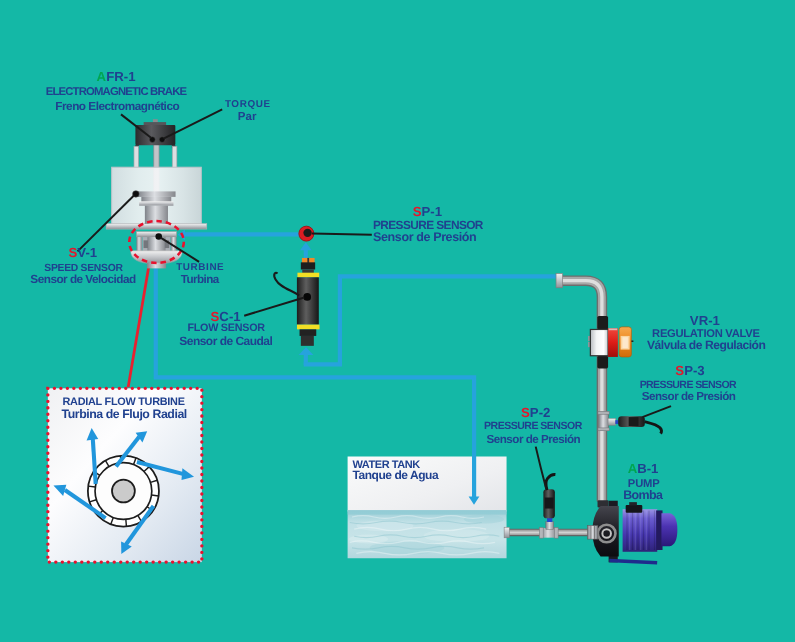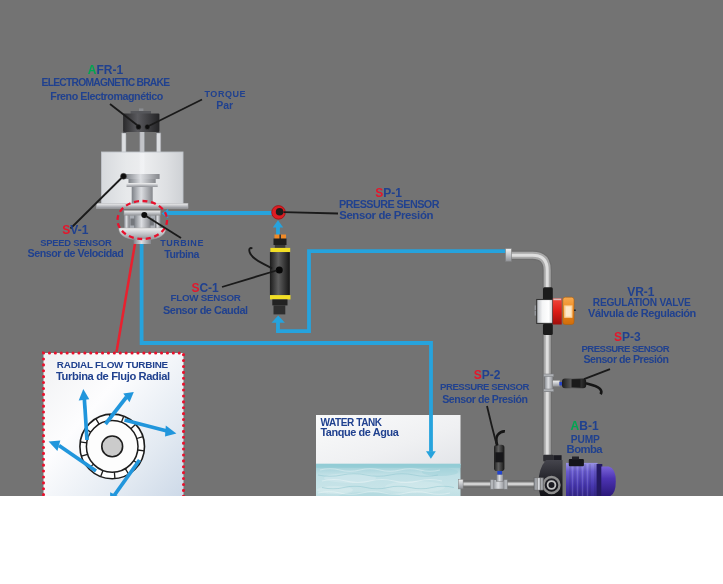--- a/index.html
+++ b/index.html
@@ -1,16 +1,16 @@
 <!DOCTYPE html>
 <html><head>
 <meta charset="utf-8">
 <style>
 html,body{margin:0;padding:0;background:#fff;}
-#stage{position:relative;width:723px;height:496px;background:#737373;overflow:hidden;
+#stage{position:relative;width:723px;height:584px;background:#14b8a6;overflow:hidden;
   font-family:"Liberation Sans",sans-serif;}
 svg{position:absolute;left:0;top:0}
 </style>
 </head>
 <body>
 <div id="stage">
 <svg width="723" height="584" viewBox="0 0 723 584">
 <defs>
   <linearGradient id="metalh" x1="0" y1="0" x2="0" y2="1">
     <stop offset="0" stop-color="#f2f2f2"></stop>

